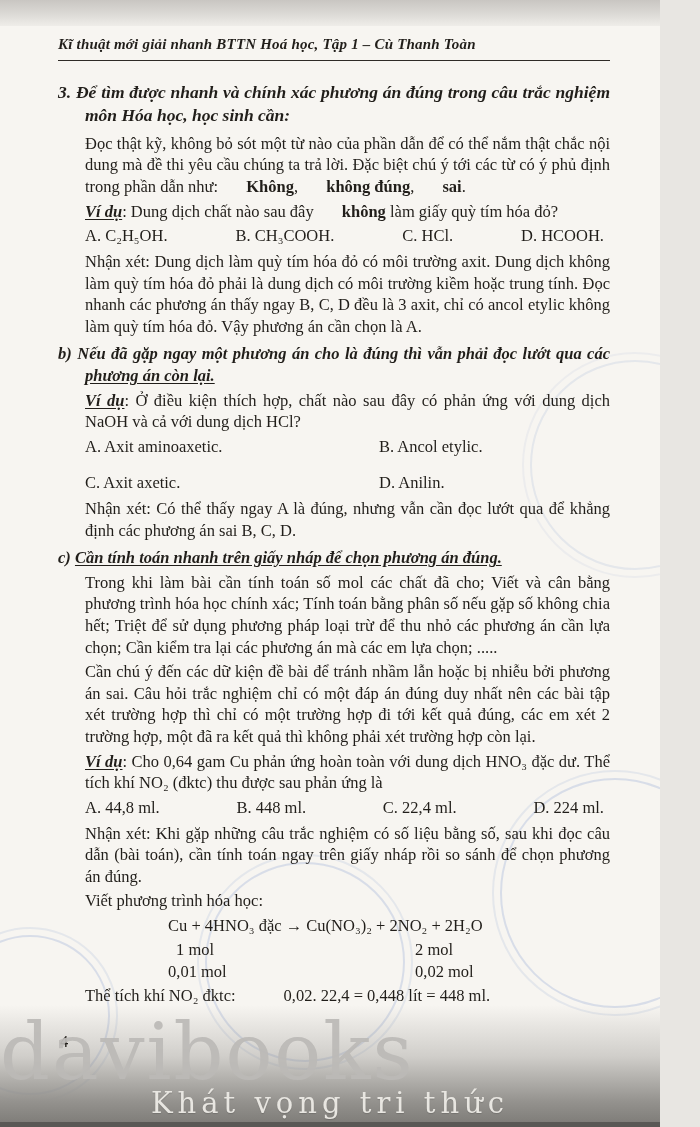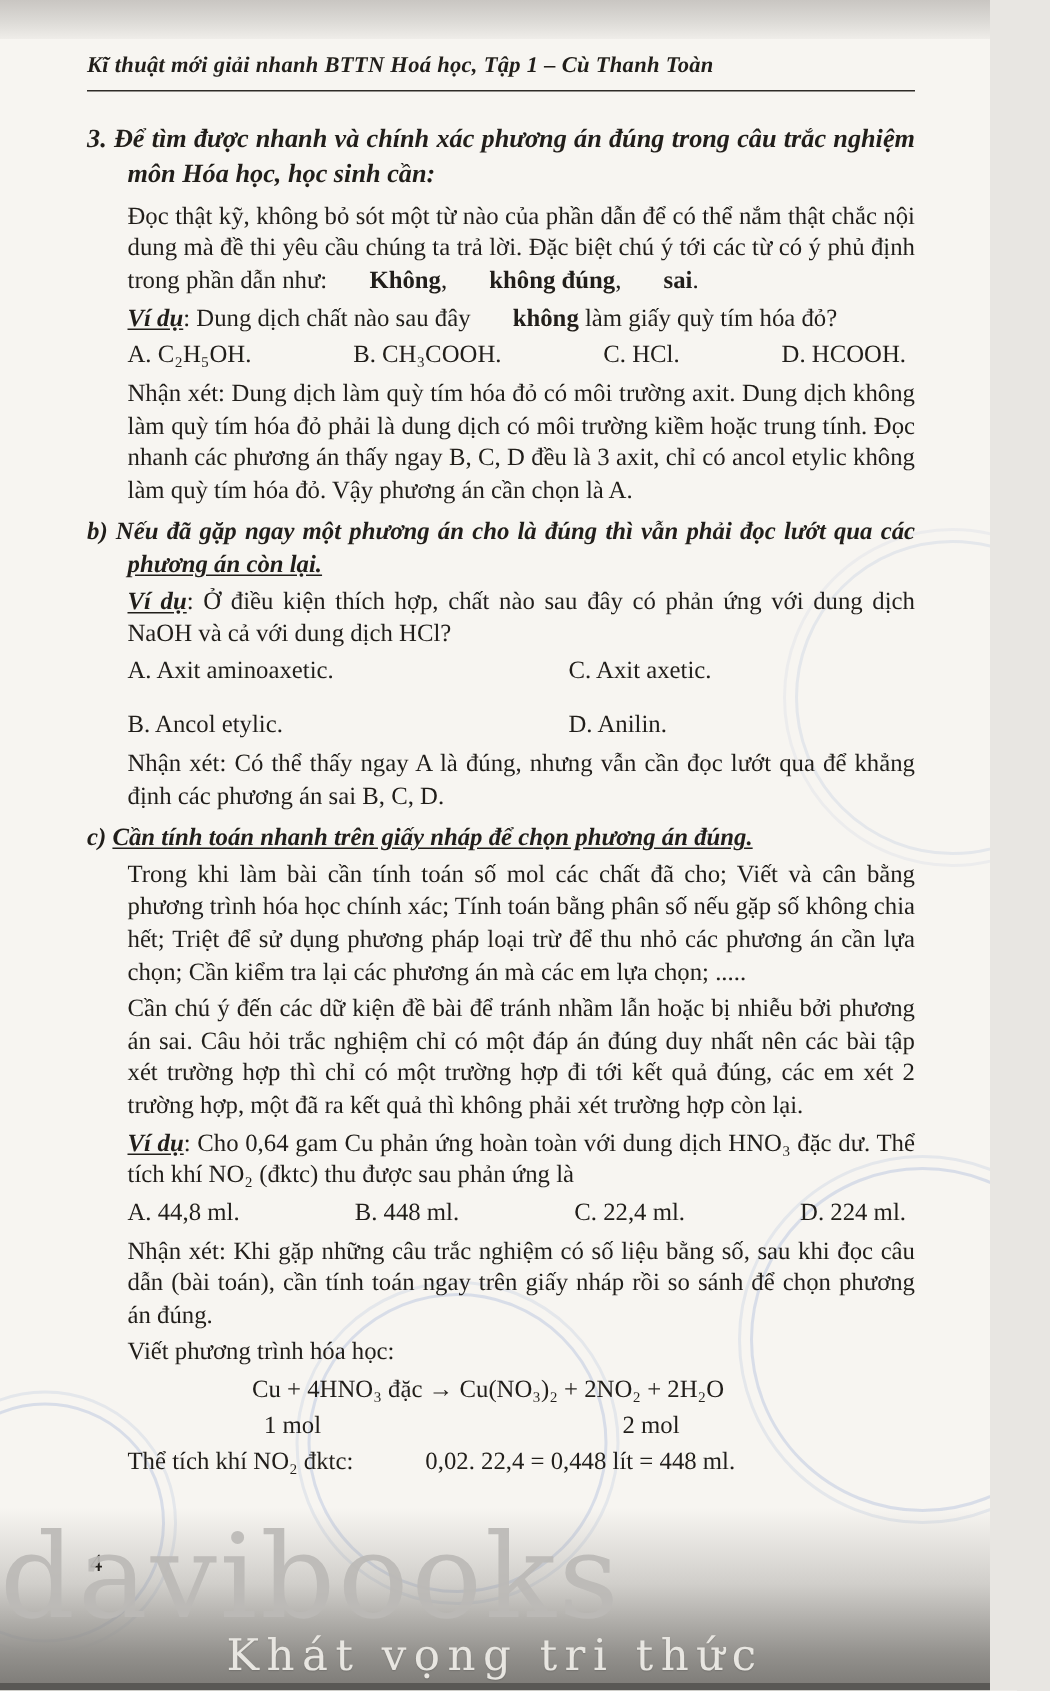--- a/index.html
+++ b/index.html
@@ -138,22 +138,22 @@
     </section>
 
     <section>
       <p class="hang head">
         <span class="bi">b)</span>
         <span class="bi">Nếu đã gặp ngay một phương án cho là đúng thì vẫn phải đọc lướt qua các </span><span class="bi u">phương án còn lại.</span>
       </p>
       <p class="block"><span class="vidu">Ví dụ</span><span>: Ở điều kiện thích hợp, chất nào sau đây có phản ứng với dung dịch NaOH và cả với dung dịch HCl?</span></p>
       <div class="opts2">
         <span>A. Axit aminoaxetic.</span>
+        <span>B. Ancol etylic.</span>
         <span>C. Axit axetic.</span>
-        <span>B. Ancol etylic.</span>
         <span>D. Anilin.</span>
       </div>
       <p class="block">Nhận xét: Có thể thấy ngay A là đúng, nhưng vẫn cần đọc lướt qua để khẳng định các phương án sai B, C, D.</p>
     </section>
 
     <section>
       <p class="hang head">
         <span class="bi">c)</span>
         <span class="bi u">Cần tính toán nhanh trên giấy nháp để chọn phương án đúng.</span>
       </p>
@@ -167,20 +167,24 @@
         <span>D. 224 ml.</span>
       </div>
       <p class="block">Nhận xét: Khi gặp những câu trắc nghiệm có số liệu bằng số, sau khi đọc câu dẫn (bài toán), cần tính toán ngay trên giấy nháp rồi so sánh để chọn phương án đúng.</p>
       <p class="block">Viết phương trình hóa học:</p>
       <div class="chem">
         <p class="eq">Cu + 4HNO₃ đặc  → Cu(NO₃)₂ + 2NO₂ + 2H₂O</p>
         <div class="mol-row">
           <span class="mol-l">1 mol</span>
           <span>2 mol</span>
         </div>
+        <div class="mol-row r2">
+          <span class="mol-l">0,01 mol</span>
+          <span>0,02 mol</span>
+        </div>
       </div>
       <div class="vol">
         <span>Thể tích khí NO₂ đktc:</span>
         <span>0,02. 22,4 = 0,448 lít = 448 ml.</span>
       </div>
     </section>
 
   </main>
 
   <div class="page-number">4</div>

